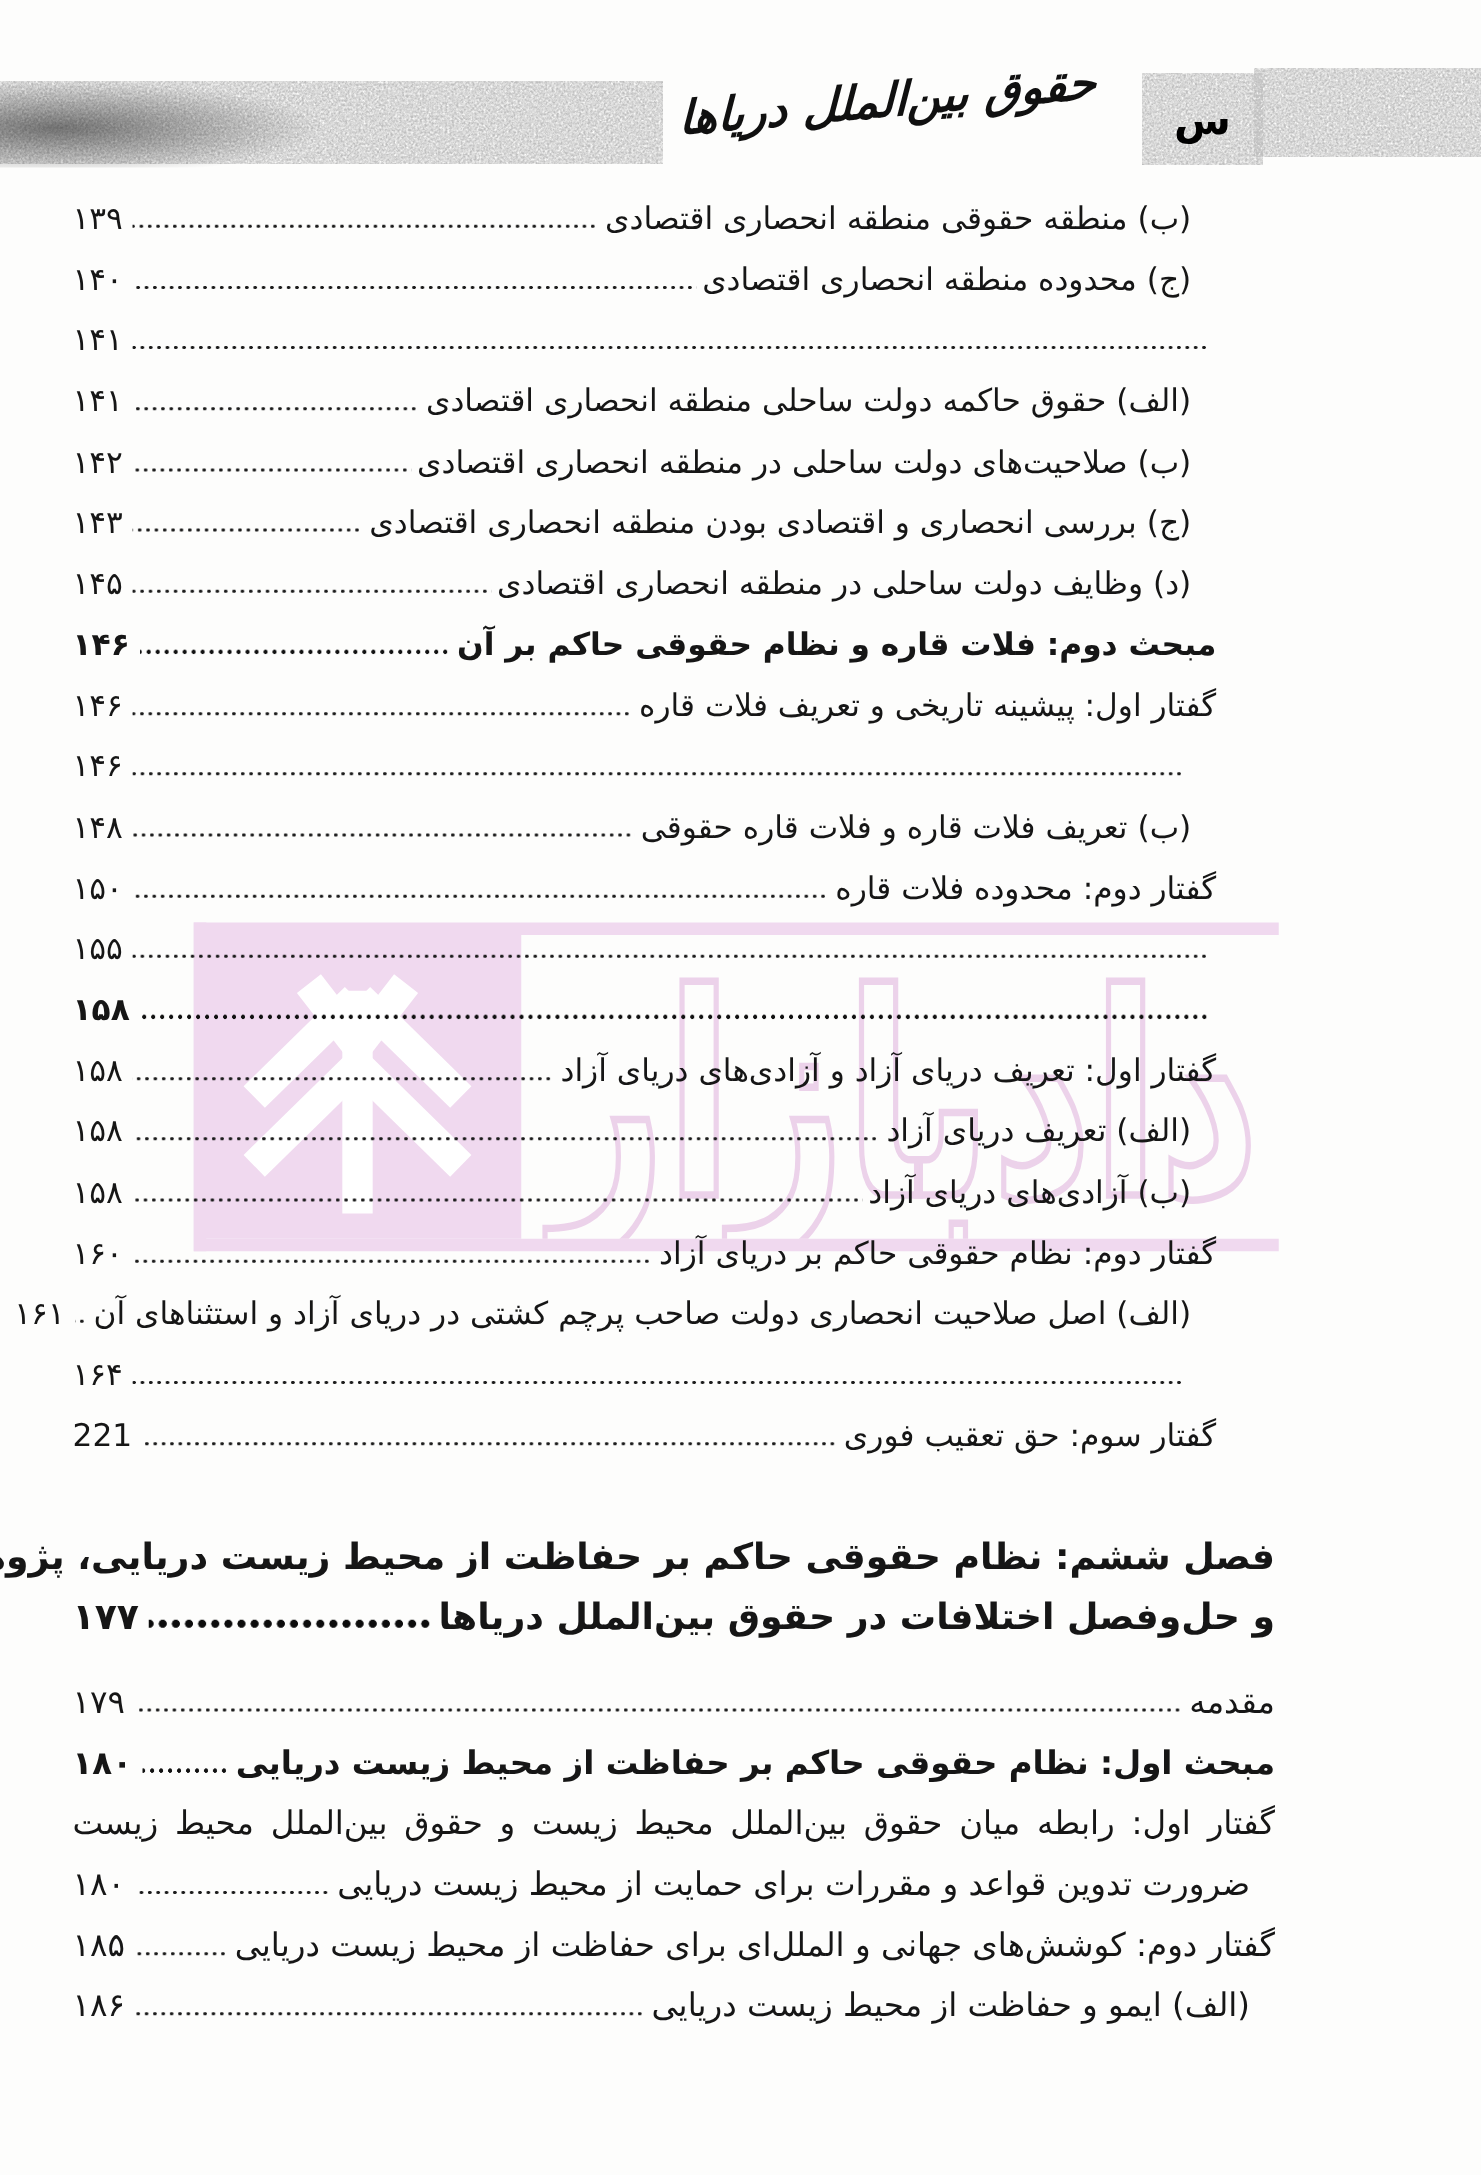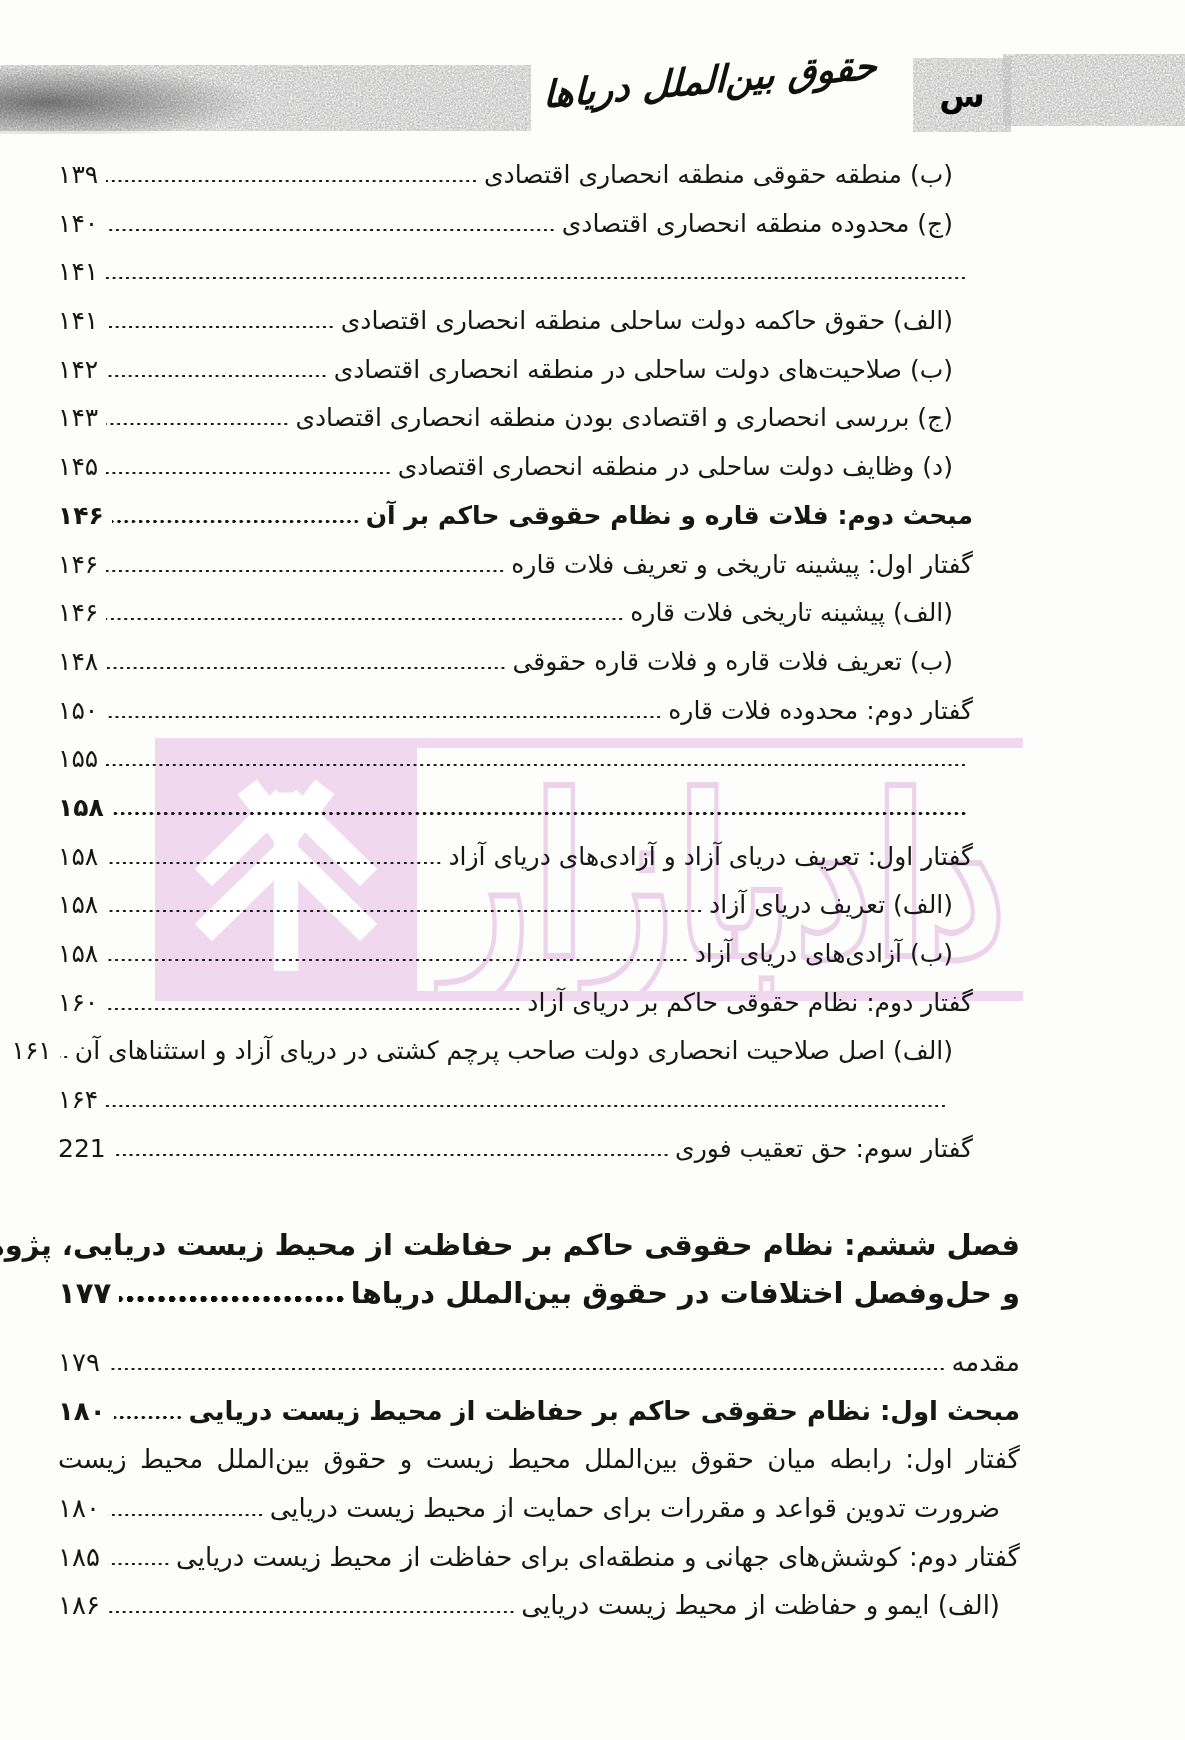--- a/index.html
+++ b/index.html
@@ -152,21 +152,20 @@
         <span class="t">مبحث دوم: فلات قاره و نظام حقوقی حاکم بر آن</span>
         <span class="leader lb"></span>
         <span class="num">۱۴۶</span>
       </div>
       <div class="row">
         <span class="t">گفتار اول: پیشینه تاریخی و تعریف فلات قاره</span>
         <span class="leader"></span>
         <span class="num">۱۴۶</span>
       </div>
       <div class="row" style="padding-right: 20px;">
-        <span class="t">(الف) پیشینه تاریخی فلات قاره</span>
         <span class="leader"></span>
         <span class="num">۱۴۶</span>
       </div>
       <div class="row" style="padding-right: 20px;">
         <span class="t">(ب) تعریف فلات قاره و فلات قاره حقوقی</span>
         <span class="leader"></span>
         <span class="num">۱۴۸</span>
       </div>
       <div class="row">
         <span class="t">گفتار دوم: محدوده فلات قاره</span>
@@ -239,21 +238,21 @@
         <span class="leader lb"></span>
         <span class="num">۱۸۰</span>
       </div>
       <div class="row justify">گفتار اول: رابطه میان حقوق بین‌الملل محیط زیست و حقوق بین‌الملل محیط زیست دریایی و</div>
       <div class="row" style="padding-right: 20px;">
         <span class="t">ضرورت تدوین قواعد و مقررات برای حمایت از محیط زیست دریایی</span>
         <span class="leader"></span>
         <span class="num">۱۸۰</span>
       </div>
       <div class="row">
-        <span class="t">گفتار دوم: کوشش‌های جهانی و منطقه‌ای برای حفاظت از محیط زیست دریایی</span>
+        <span class="t">گفتار دوم: کوشش‌های جهانی و الملل‌ای برای حفاظت از محیط زیست دریایی</span>
         <span class="leader"></span>
         <span class="num">۱۸۵</span>
       </div>
       <div class="row" style="padding-right: 20px;">
         <span class="t">(الف) ایمو و حفاظت از محیط زیست دریایی</span>
         <span class="leader"></span>
         <span class="num">۱۸۶</span>
       </div>
     </div>
 

